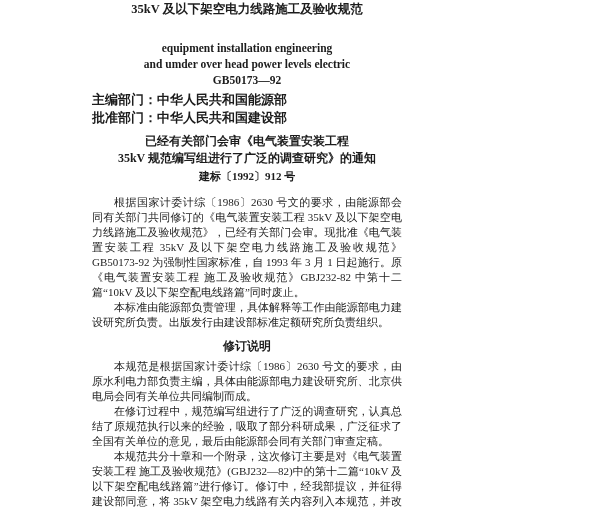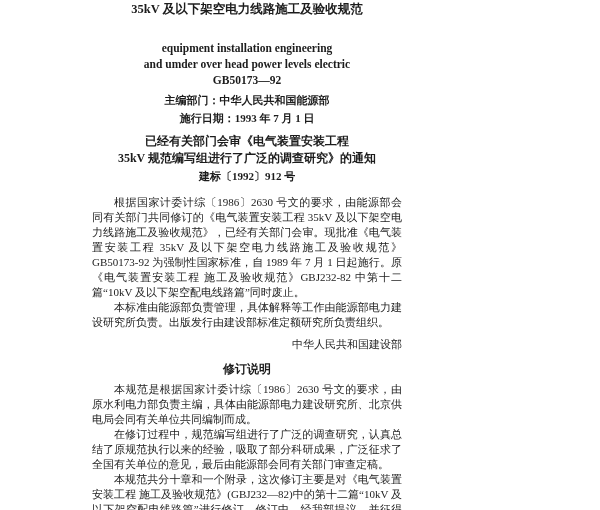--- a/index.html
+++ b/index.html
@@ -24,23 +24,23 @@
     margin-bottom: 23px;
   }
   .title-en {
     text-align: center;
     font-weight: bold;
     font-size: 11.5px;
     line-height: 16px;
     margin-bottom: 3px;
   }
   .meta {
-    text-align: center;
+    text-align: left;
     font-weight: bold;
-    font-size: 11px;
+    font-size: 13px;
     line-height: 18px;
     margin-bottom: 6px;
   }
   .notice-heading {
     text-align: center;
     font-weight: bold;
     font-size: 12px;
     line-height: 17px;
     margin-top: 4px;
   }
@@ -80,36 +80,35 @@
   <div class="title-cn">35kV 及以下架空电力线路施工及验收规范</div>
 
   <div class="title-en">
     <div>equipment installation engineering</div>
     <div>and umder over head power levels electric</div>
     <div>GB50173—92</div>
   </div>
 
   <div class="meta">
     <div>主编部门：中华人民共和国能源部</div>
-    <div>施行日期：1993 年 7 月 1 日</div>
+    <div>批准部门：中华人民共和国建设部</div>
   </div>
 
   <div class="notice-heading">
     <div>已经有关部门会审《电气装置安装工程</div>
     <div>35kV 规范编写组进行了广泛的调查研究》的通知</div>
   </div>
 
   <div class="doc-number">建标〔1992〕912 号</div>
 
-  <p class="body">根据国家计委计综〔1986〕2630 号文的要求，由能源部会同有关部门共同修订的《电气装置安装工程 35kV 及以下架空电力线路施工及验收规范》，已经有关部门会审。现批准《电气装置安装工程 35kV 及以下架空电力线路施工及验收规范》GB50173-92 为强制性国家标准，自 1989 年 7 月 1 日起施行。原《电气装置安装工程 施工及验收规范》GBJ232-82 中第十二篇“10kV 及以下架空配电线路篇”同时废止。</p>
+  <p class="body">根据国家计委计综〔1986〕2630 号文的要求，由能源部会同有关部门共同修订的《电气装置安装工程 35kV 及以下架空电力线路施工及验收规范》，已经有关部门会审。现批准《电气装置安装工程 35kV 及以下架空电力线路施工及验收规范》GB50173-92 为强制性国家标准，自 1993 年 3 月 1 日起施行。原《电气装置安装工程 施工及验收规范》GBJ232-82 中第十二篇“10kV 及以下架空配电线路篇”同时废止。</p>
 
   <p class="body">本标准由能源部负责管理，具体解释等工作由能源部电力建设研究所负责。出版发行由建设部标准定额研究所负责组织。</p>
 
   <div class="signature">
-    <div>中华人民共和国建设部</div>
   </div>
 
   <div class="section-heading">修订说明</div>
 
   <p class="body">本规范是根据国家计委计综〔1986〕2630 号文的要求，由原水利电力部负责主编，具体由能源部电力建设研究所、北京供电局会同有关单位共同编制而成。</p>
 
   <p class="body">在修订过程中，规范编写组进行了广泛的调查研究，认真总结了原规范执行以来的经验，吸取了部分科研成果，广泛征求了全国有关单位的意见，最后由能源部会同有关部门审查定稿。</p>
 
   <p class="body">本规范共分十章和一个附录，这次修订主要是对《电气装置安装工程 施工及验收规范》(GBJ232—82)中的第十二篇“10kV 及以下架空配电线路篇”进行修订。修订中，经我部提议，并征得建设部同意，将 35kV 架空电力线路有关内容列入本规范，并改名为《电气装置</p>
 

